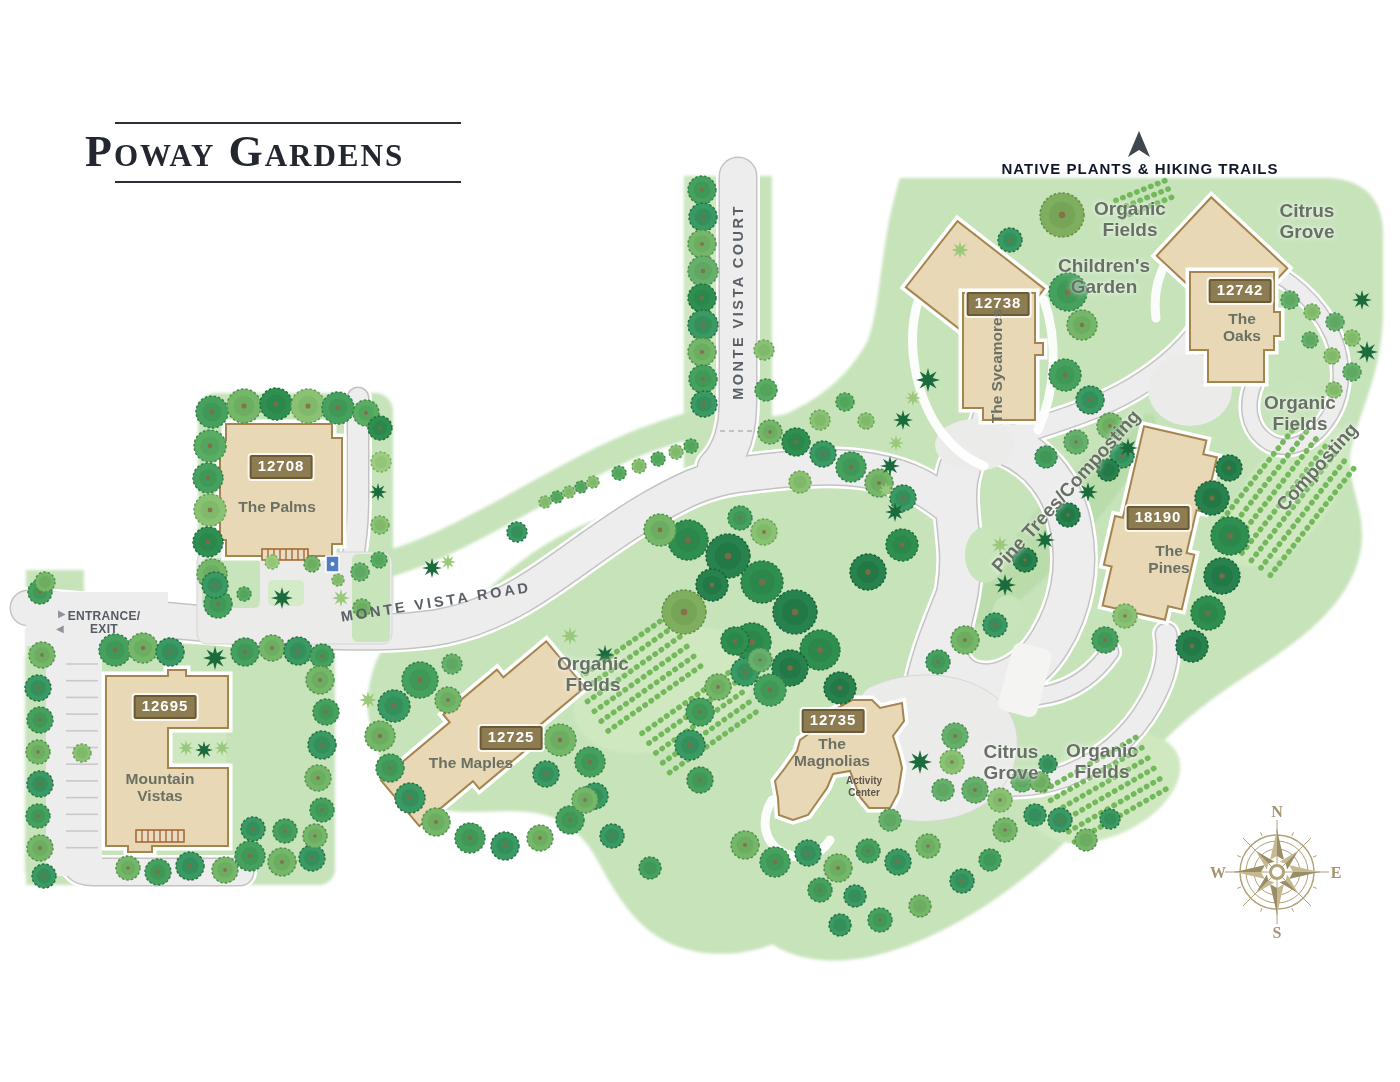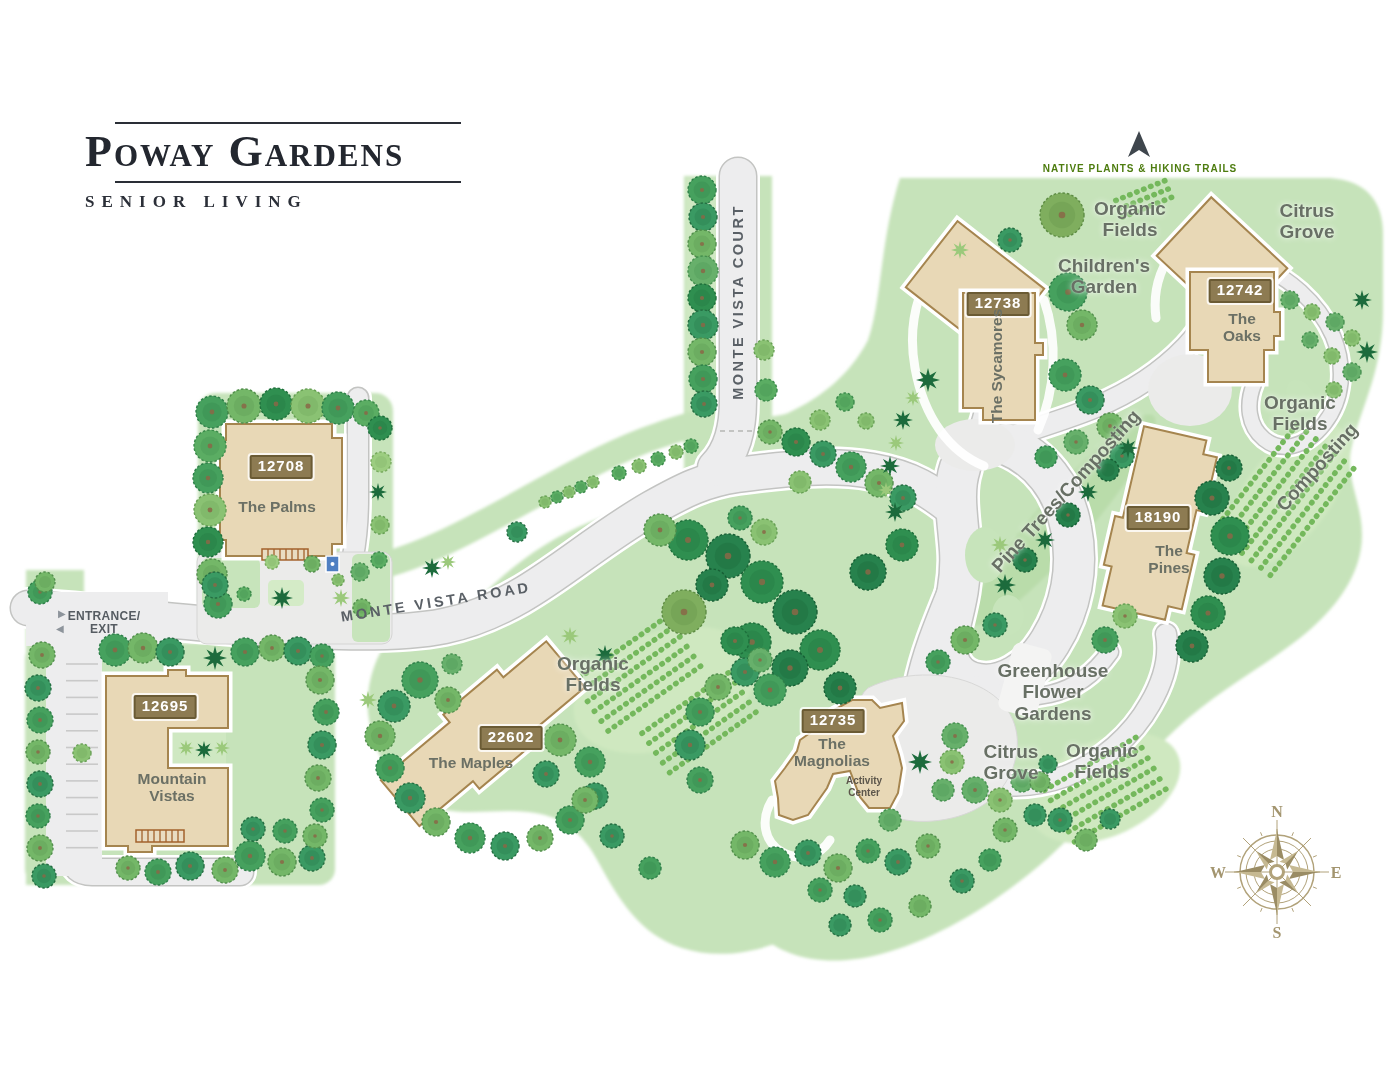--- a/index.html
+++ b/index.html
@@ -18,21 +18,21 @@
   .rot48{transform:translate(-50%,-50%) rotate(-48deg);white-space:nowrap;}
   .rot90{transform:translate(-50%,-50%) rotate(-90deg);white-space:nowrap;}
   .annex-lbl{font-size:10px;font-weight:700;color:#5c564b;line-height:1.15;}
   .compass-letter{font-family:"Liberation Serif",serif;font-size:16px;font-weight:700;color:#a3956f;}
   #logo{position:absolute;left:85px;top:122px;width:406px;color:#23272f;}
   #logo .rule{height:2px;background:#2a2e36;width:346px;margin:0 auto;}
   #logo-title{font-family:"Liberation Serif",serif;font-size:44px;font-weight:700;
               font-variant:small-caps;letter-spacing:2px;color:#23272f;padding:2px 0 4px;}
   #logo-subtitle{font-family:"Liberation Serif",serif;font-size:17px;font-weight:700;
                  letter-spacing:7px;color:#2b2f38;margin-top:9px;}
-  #trail-lbl{font-size:10px;font-weight:700;color:#4d7c0f;letter-spacing:1px;white-space:nowrap;}
+  #trail-lbl{font-size:15px;font-weight:700;color:#0f172a;letter-spacing:1px;white-space:nowrap;}
   #entrance-lbl{font-size:12px;font-weight:700;color:#565c62;width:95px;letter-spacing:.3px;}
   .ent-arrow{position:absolute;font-size:10px;color:#8d949b;}
 </style>
 </head>
 <body>
 
 <div id="stage">
 
 <svg id="mapsvg" width="1400" height="1082" viewBox="0 0 1400 1082">
   <defs>
@@ -1246,39 +1246,38 @@
         <circle r="6.5" fill="#ffffff" stroke="#b1a27a" stroke-width="3"></circle>
       </g>
 
   <polygon points="1139,131 1150,157 1139,150 1128,157" fill="#3f464d"></polygon>
 </svg>
 
 <div id="logo">
   <div class="rule"></div>
   <div id="logo-title">Poway Gardens</div>
   <div class="rule"></div>
-  <div id="logo-subtitle">SENIOR LIVING</div>
 </div>
 
 <div class="lbl" id="trail-lbl" style="left:1140px;top:169px">NATIVE PLANTS &amp; HIKING TRAILS</div>
 
 <div class="lbl road-lbl rot9" style="left:436px;top:602px">MONTE VISTA ROAD</div>
 <div class="lbl road-lbl rot90" style="left:738px;top:302px;letter-spacing:2.5px">MONTE VISTA COURT</div>
 
 <div class="lbl" id="entrance-lbl" style="left:104px;top:623px">ENTRANCE/ EXIT</div>
 <span class="ent-arrow" style="left:58px;top:608px">▶</span>
 <span class="ent-arrow" style="left:56px;top:623px">◀</span>
 
 <div class="lbl bldg-num" style="left:281px;top:467px">12708</div>
 <div class="lbl bldg-name" style="left:277px;top:507px;width:110px">The Palms</div>
 
 <div class="lbl bldg-num" style="left:165px;top:707px">12695</div>
-<div class="lbl bldg-name" style="left:172px;top:787px;width:90px">Mountain Vistas</div>
-
-<div class="lbl bldg-num" style="left:511px;top:738px">22602</div>
+<div class="lbl bldg-name" style="left:160px;top:787px;width:90px">Mountain Vistas</div>
+
+<div class="lbl bldg-num" style="left:511px;top:738px">12725</div>
 <div class="lbl bldg-name" style="left:471px;top:763px;white-space:nowrap">The Maples</div>
 
 <div class="lbl bldg-num" style="left:833px;top:721px">12735</div>
 <div class="lbl bldg-name" style="left:832px;top:752px;width:100px">The Magnolias</div>
 <div class="lbl annex-lbl" style="left:864px;top:786px;width:64px">Activity Center</div>
 
 <div class="lbl bldg-num" style="left:998px;top:304px">12738</div>
 <div class="lbl bldg-name rot90" style="left:997px;top:366px">The Sycamores</div>
 
 <div class="lbl bldg-num" style="left:1240px;top:291px">12742</div>
@@ -1287,21 +1286,20 @@
 <div class="lbl bldg-num" style="left:1158px;top:518px">18190</div>
 <div class="lbl bldg-name" style="left:1169px;top:559px;width:54px">The Pines</div>
 
 <div class="lbl area-lbl" style="left:1130px;top:219px;width:90px">Organic Fields</div>
 <div class="lbl area-lbl" style="left:1307px;top:221px;width:72px">Citrus Grove</div>
 <div class="lbl area-lbl" style="left:1104px;top:276px;width:120px">Children's Garden</div>
 <div class="lbl area-lbl" style="left:1300px;top:413px;width:90px">Organic Fields</div>
 <div class="lbl area-lbl rot48" style="left:1317px;top:467px">Composting</div>
 <div class="lbl area-lbl rot48" style="left:1066px;top:491px">Pine Trees/Composting</div>
 <div class="lbl area-lbl" style="left:593px;top:674px;width:88px">Organic Fields</div>
-<div class="lbl area-lbl" style="left:1053px;top:692px;width:126px">Greenhouse Flower Gardens</div>
 <div class="lbl area-lbl" style="left:1011px;top:762px;width:72px">Citrus Grove</div>
 <div class="lbl area-lbl" style="left:1102px;top:761px;width:90px">Organic Fields</div>
 
 <div class="lbl compass-letter" style="left:1277px;top:812px">N</div>
 <div class="lbl compass-letter" style="left:1336px;top:873px">E</div>
 <div class="lbl compass-letter" style="left:1277px;top:933px">S</div>
 <div class="lbl compass-letter" style="left:1218px;top:873px">W</div>
 
 </div>
 

